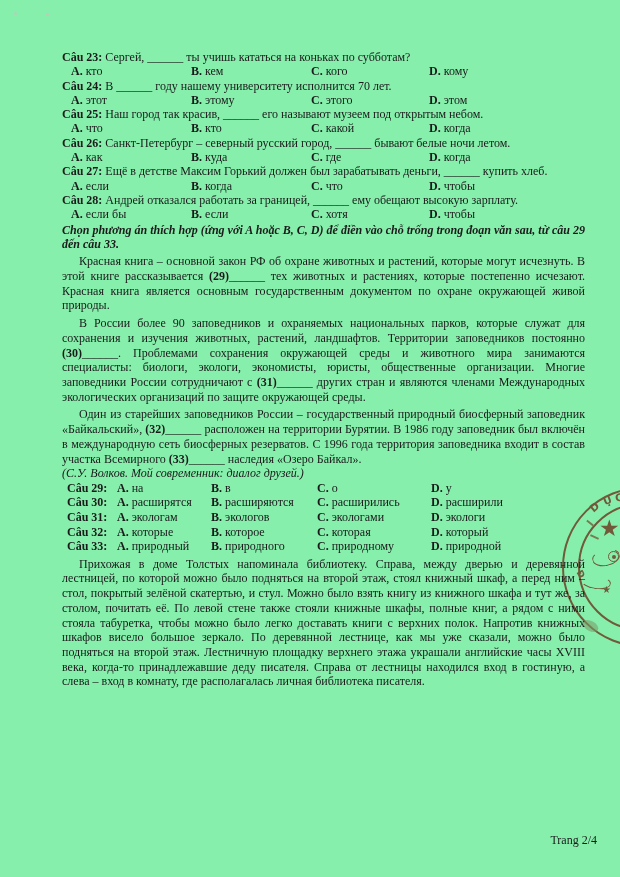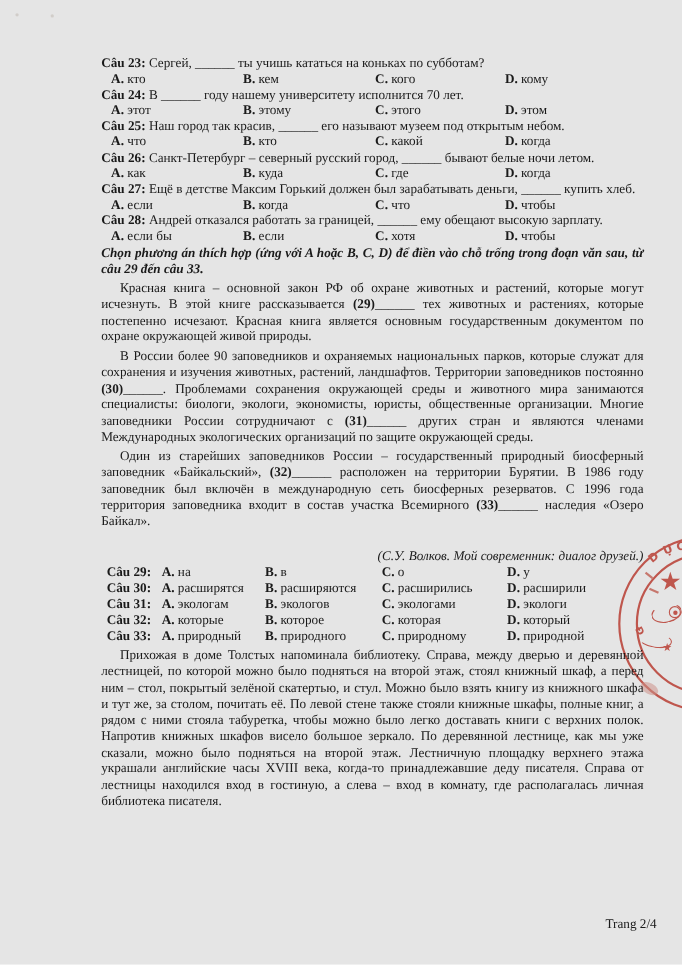--- a/index.html
+++ b/index.html
@@ -3,36 +3,36 @@
 <meta charset="utf-8">
 <style>
   html,body{margin:0;padding:0;background:#ffffff;}
   body{
     width:620px;height:877px;overflow:hidden;position:relative;
     font-family:"Liberation Serif","DejaVu Serif",serif;
     color:#1a1a1a;font-size:12px;
   }
   .page{
     position:relative;width:620px;height:877px;overflow:hidden;
-    box-sizing:border-box;padding:50px 35px 0 92px;background:#e5e5e5;
+    box-sizing:border-box;padding:50px 35px 0 62px;background:#86efac;
   }
   .b{font-weight:bold;}
   
   .qblock{margin:0;}
   .qline{line-height:14.3px;white-space:nowrap;}
   .opts{display:grid;grid-template-columns:120px 120px 118px 1fr;margin-left:9px;line-height:14.3px;}
   .opt{white-space:nowrap;}
   
   .instr{
     font-weight:bold;font-style:italic;line-height:14.4px;
     text-align:justify;margin:1px 0 1px 0;
   }
   
   .para{margin:3px 0 0 0;text-indent:17px;text-align:justify;line-height:14.7px;}
-  .attribution{text-align:right;font-style:italic;line-height:14.6px;margin-top:17px;}
+  .attribution{text-align:left;font-style:italic;line-height:14.6px;margin-top:0;}
   
   .mcrow{
     display:grid;grid-template-columns:50px 94px 106px 114px 1fr;
     padding-left:5px;line-height:14.6px;white-space:nowrap;
   }
   .footer{position:absolute;right:23px;bottom:30px;line-height:14px;}
   
   .dot{position:absolute;width:3px;height:3px;border-radius:50%;background:#c9c3bd;opacity:.7;}
   .d1{left:14px;top:12px;}
   .d2{left:46px;top:13px;}

